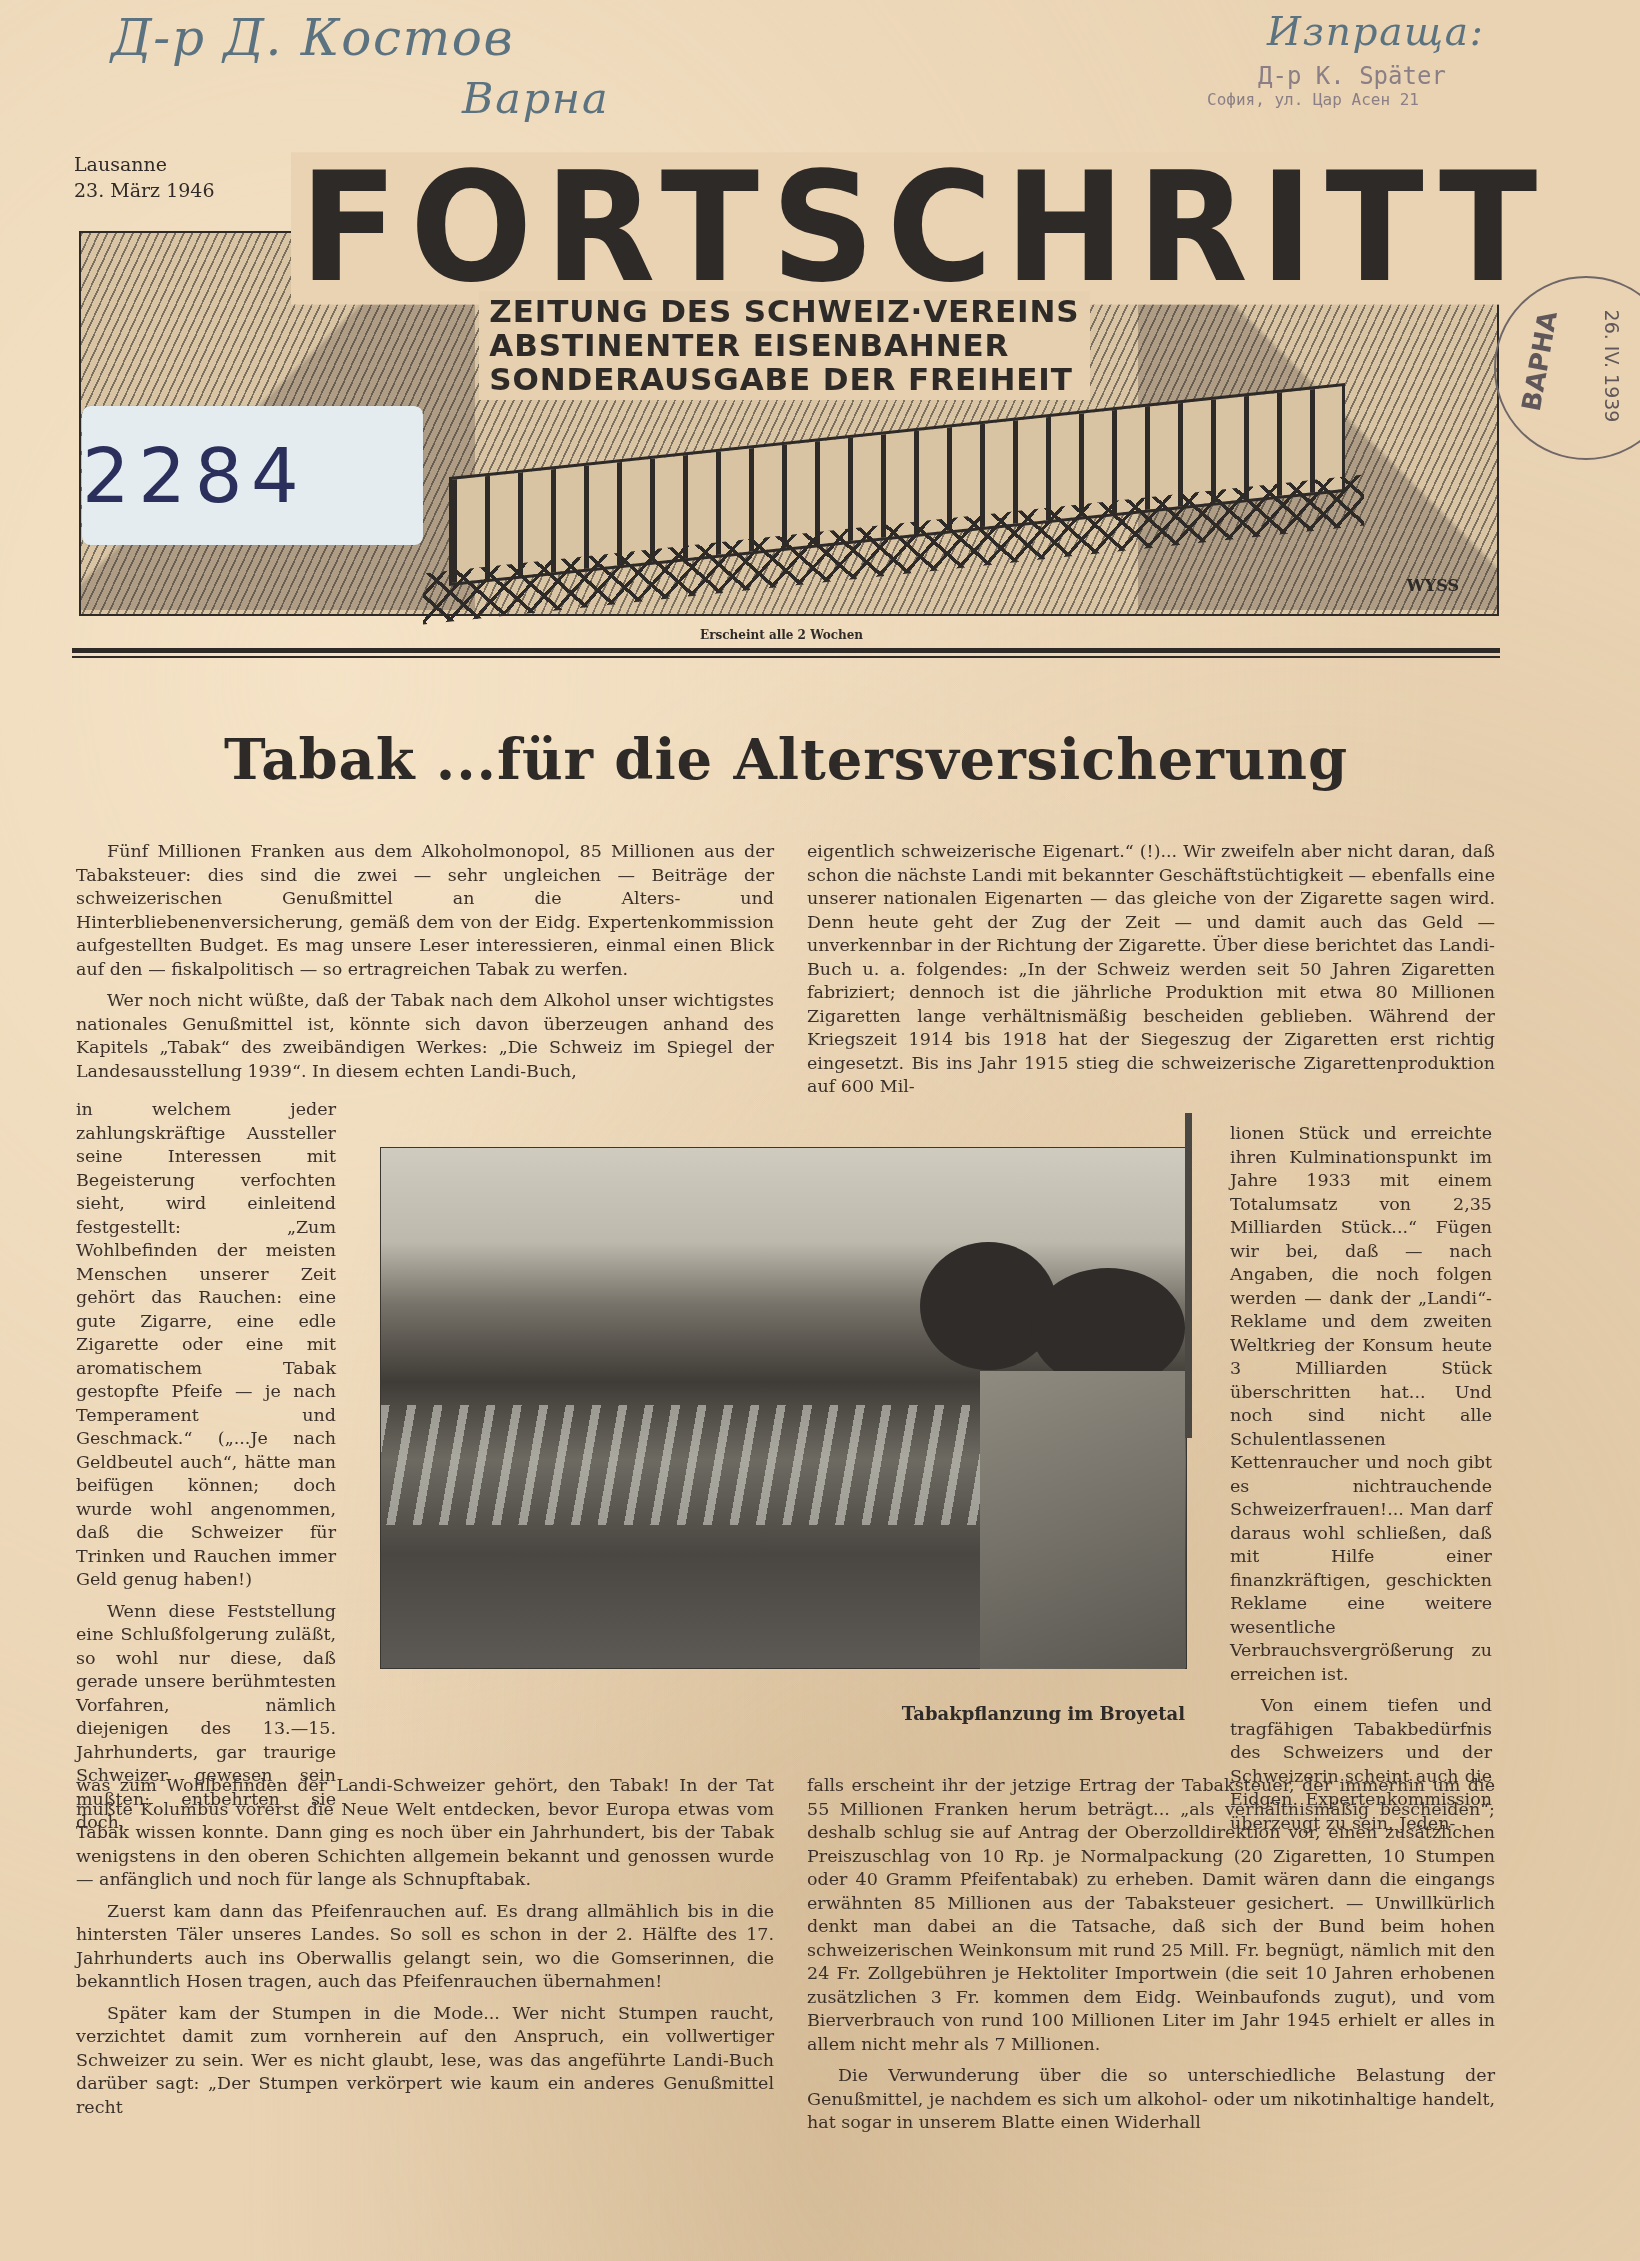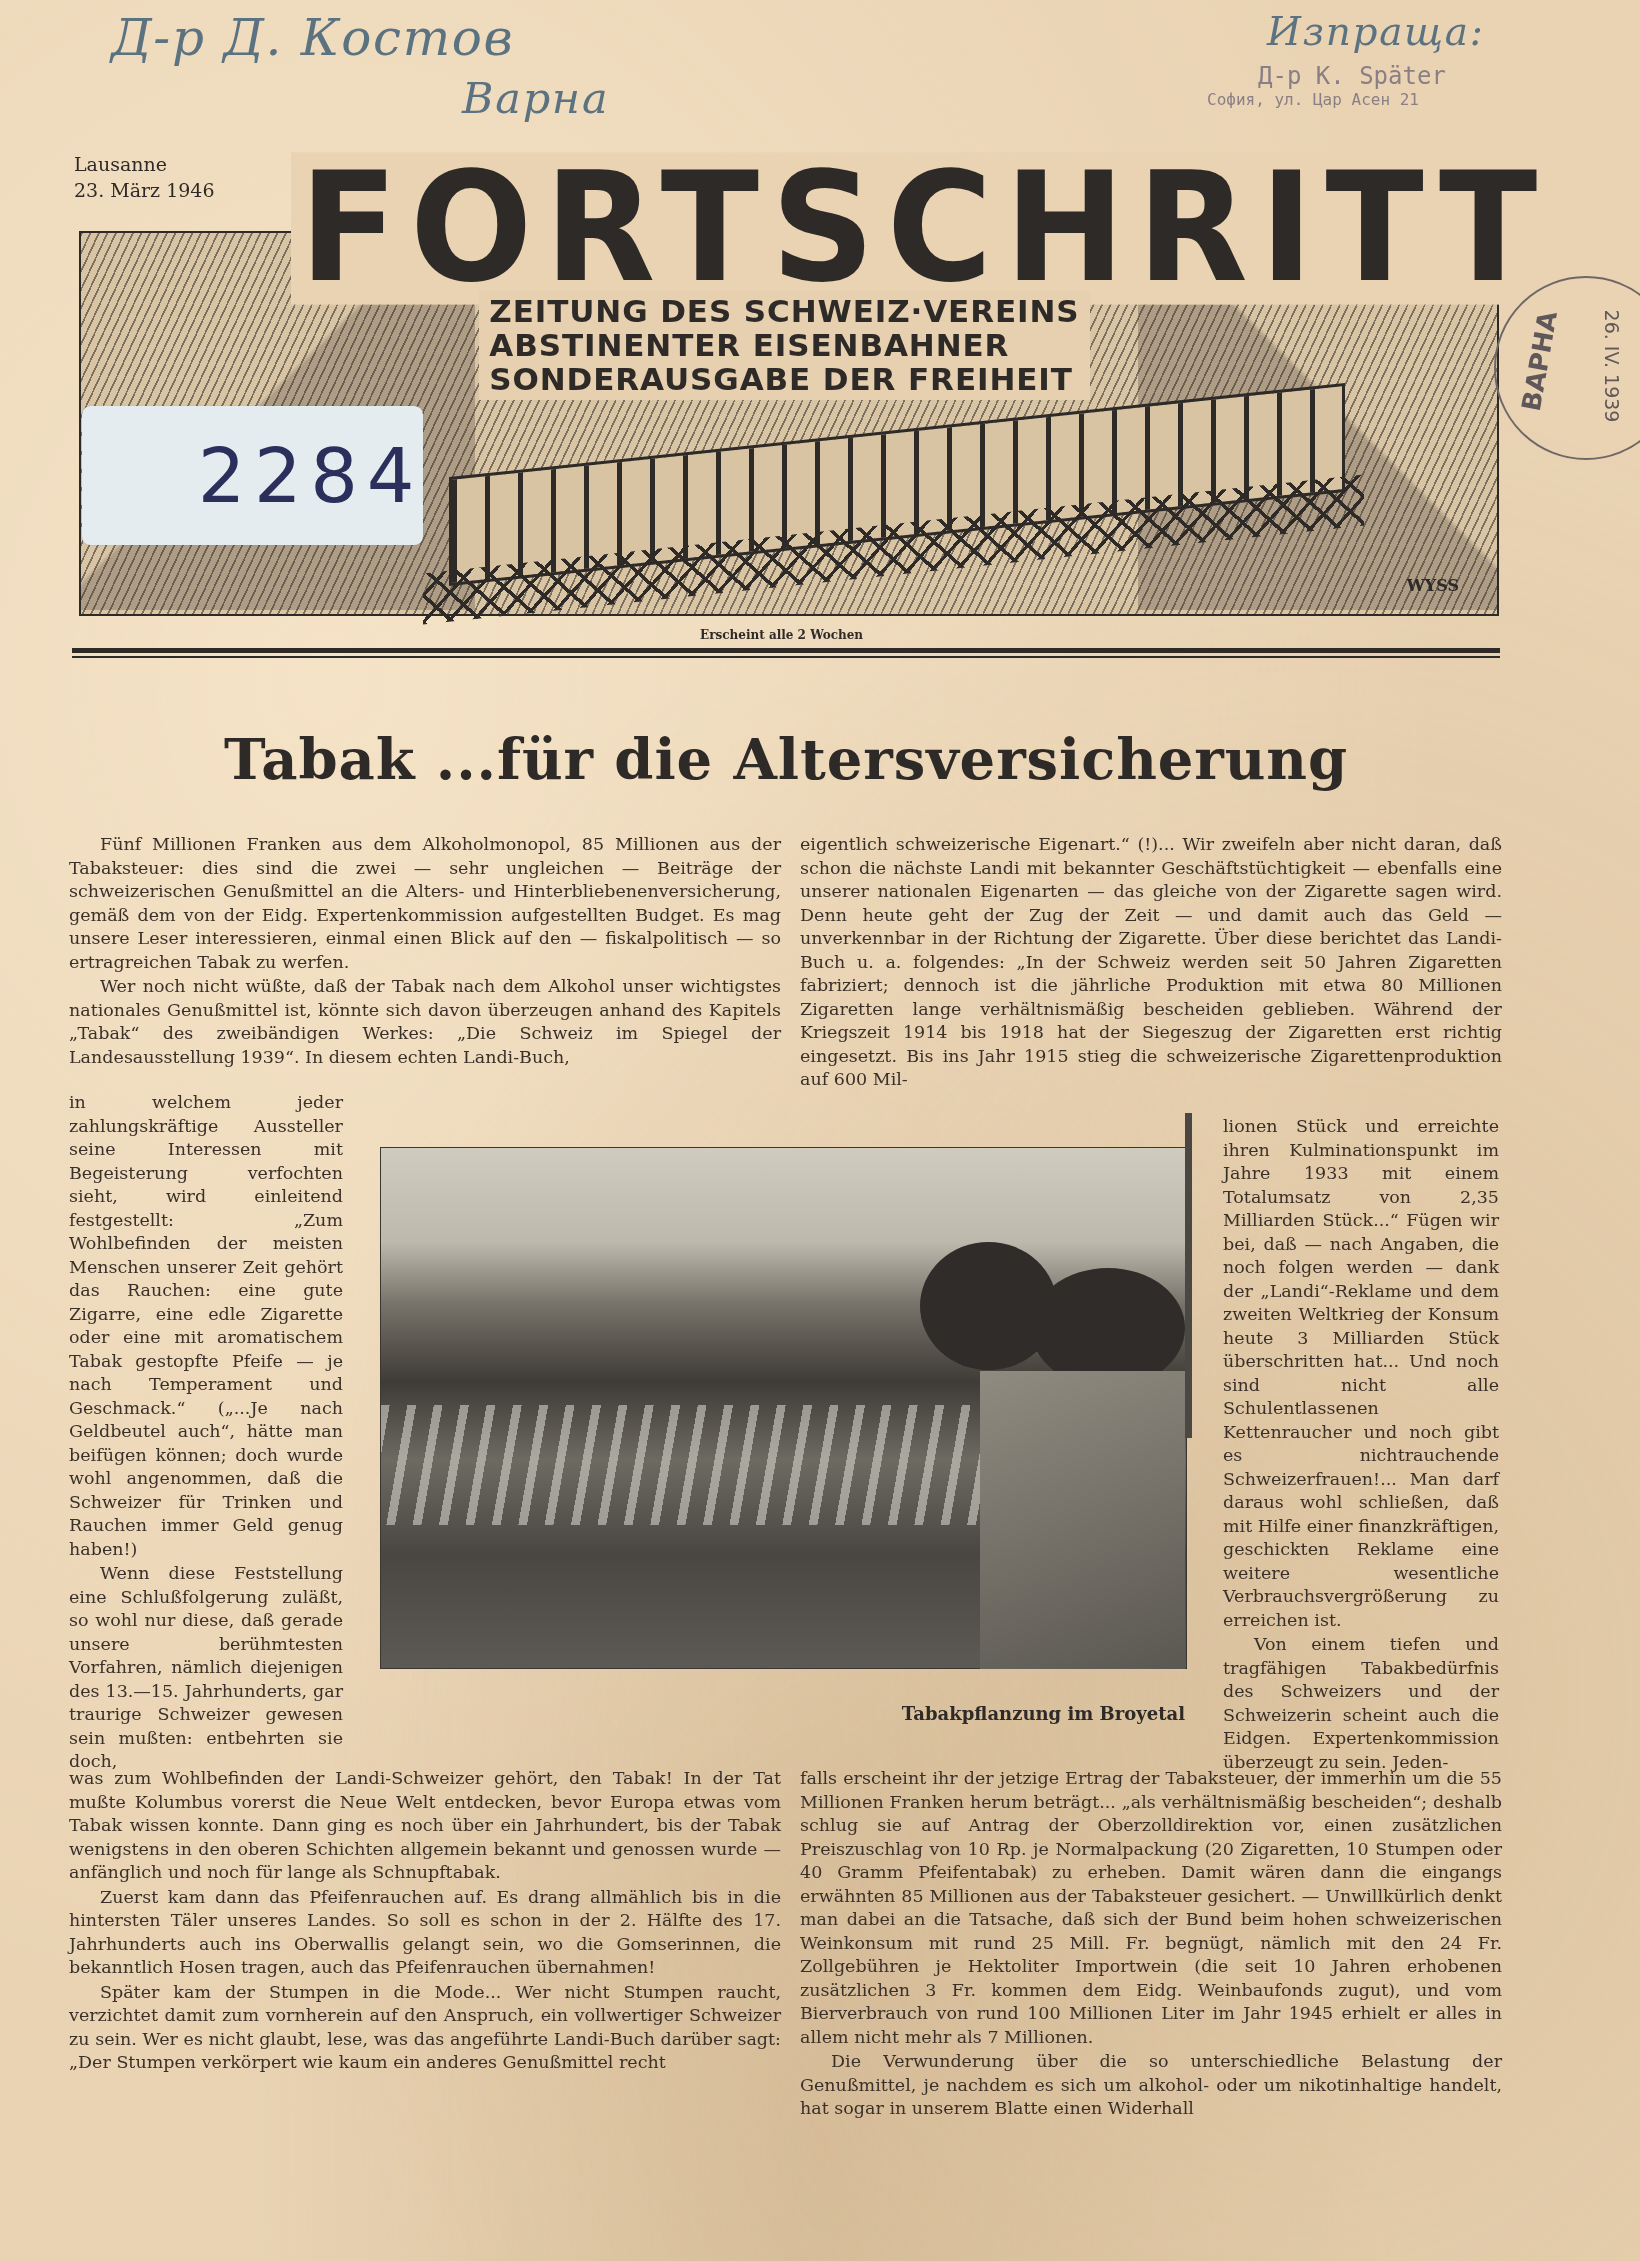--- a/index.html
+++ b/index.html
@@ -37,36 +37,36 @@
   }
   .train {
     background: repeating-linear-gradient(90deg, #2e2a28 0 5.1px, #d8c3a2 5.1px 33px);
     border: 3.4px solid #2e2a28;
   }
   .rule-thick { background: #2e2a28; height: 5.1px; }
   .rule-thin { background: #2e2a28; height: 1.7px; }
   .label-tag {
     background: #e4ecef; border-radius: 8.6px;
     font-family: "DejaVu Sans", sans-serif; font-size: 75px; color: #2b2f5c;
-    display: flex; align-items: center; justify-content: flex-end; letter-spacing: 8.6px;
+    display: flex; align-items: center; justify-content: flex-start; letter-spacing: 8.6px;
     box-shadow: 0 0 1.7px rgba(0,0,0,0.15);
   }
   .postmark {
     border: 2.6px solid #6f6668; border-radius: 50%; color: #5f575a;
     font-family: "DejaVu Sans", sans-serif;
   }
   .headline {
     font-family: "DejaVu Serif", serif; font-weight: bold; font-size: 56px;
     color: #2e2a28; text-align: center; letter-spacing: 0.9px;
   }
   .body-text {
     font-family: "DejaVu Serif", serif; font-size: 17.5px; line-height: 23.5px;
     text-align: justify; color: #3a302a;
   }
-  .body-text p { margin: 1px; text-indent: 31px; }
+  .body-text p { margin: 8px; text-indent: 31px; }
   .body-text p.noindent { text-indent: 0; }
   .photo {
     background:
       linear-gradient(180deg, #cfcbbf 0%, #bdb9ad 18%, #77736a 30%, #3f3b36 45%, #6d6a62 60%, #4a4742 78%, #5d5a55 100%);
     border: 0.9px solid #3a3632;
   }
   .tree { border-radius: 50%; background: #2f2c29; }
   .caption { font-family: "DejaVu Serif", serif; font-weight: bold; font-size: 18px; color: #2e2a28; text-align: right; }
   .small-note { font-family: "DejaVu Serif", serif; font-weight: bold; font-size: 12px; color: #2e2a28; }
 </style>

